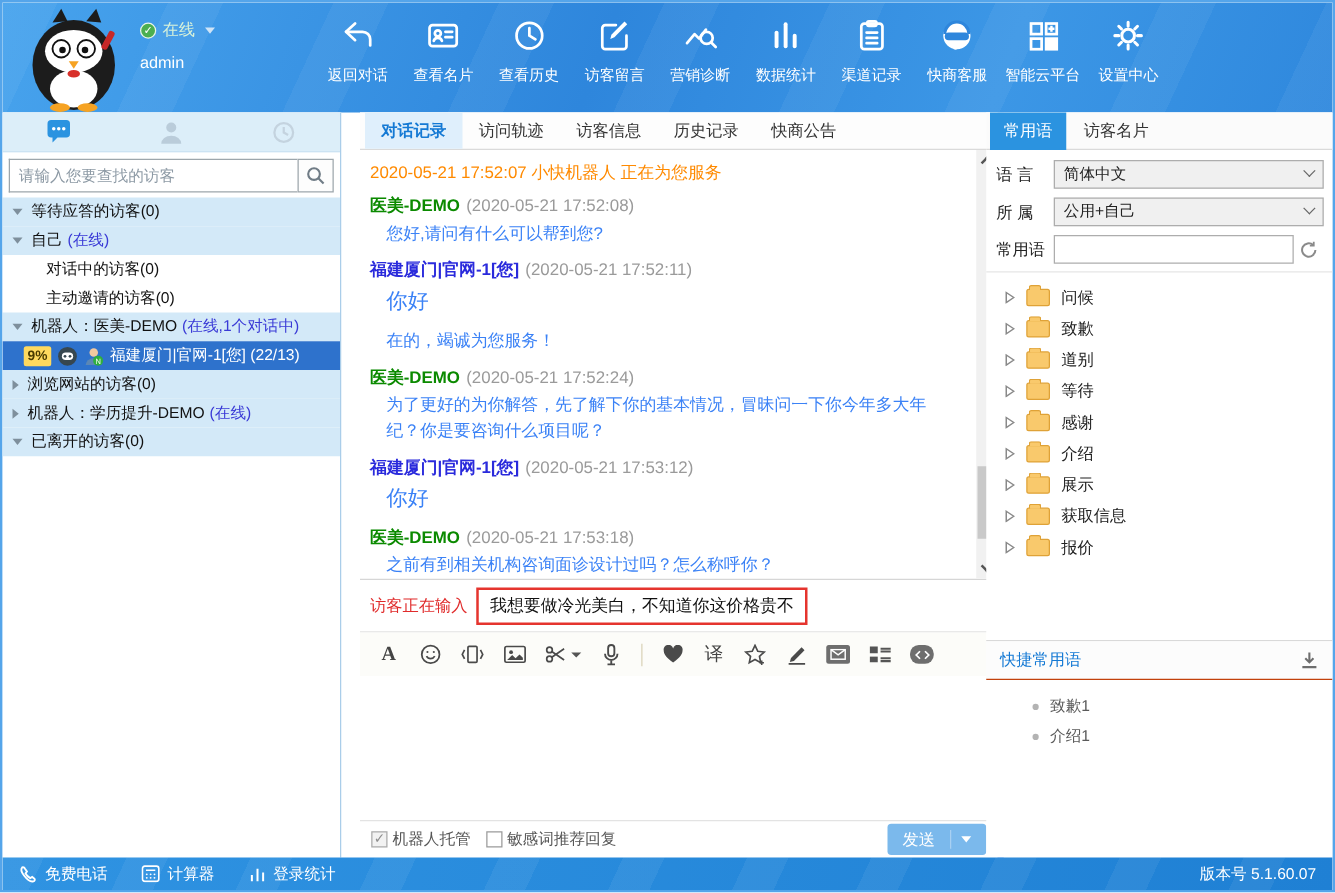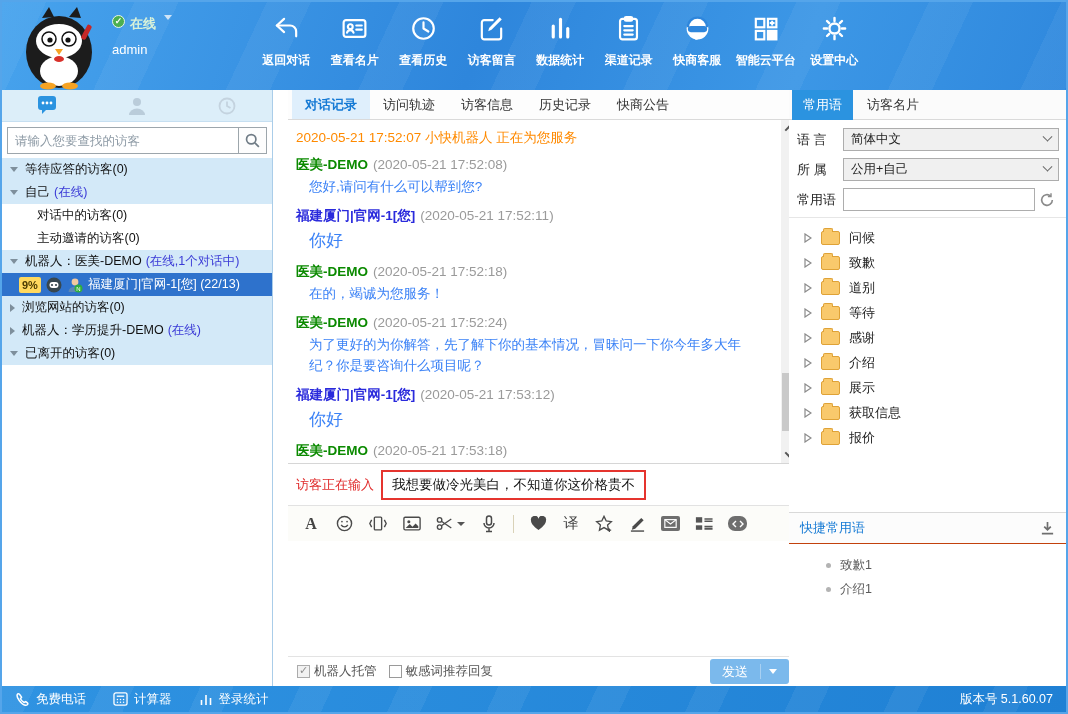--- a/index.html
+++ b/index.html
@@ -7,30 +7,30 @@
   .app { position:relative; width:1068px; height:714px; overflow:hidden; background:#fff;
          border:2px solid #55A5EA; }
 
   
   .header { position:absolute; top:0; left:0; right:0; height:88px;
     background:linear-gradient(110deg,#47A3ED 0%,#2E86DC 45%,#3C97E6 75%,#2F88DD 100%); }
   .header::after { content:""; position:absolute; inset:0;
     background:repeating-linear-gradient(115deg,rgba(255,255,255,0.05) 0 40px,rgba(255,255,255,0) 40px 120px); }
   .mascot { position:absolute; left:12px; top:2px; width:92px; height:86px; z-index:2; }
   .status-block { position:absolute; left:110px; top:13px; z-index:2; }
-  .status-line { display:flex; align-items:flex-start; gap:5px;font-weight:bold; }
+  .status-line { display:flex; align-items:center; gap:5px; }
   .status-dot { width:13px; height:13px; border-radius:50%; background:#4CAF50; border:1px solid #E8F5E9;
     color:#fff; font-size:9px; line-height:11px; text-align:center; }
   .status-dot::before { content:"✓"; }
   .status-text { color:#D9F2D9; font-size:13px; }
   .status-caret { width:0; height:0; border-left:4px solid transparent; border-right:4px solid transparent;
     border-top:5px solid #CFE4F7; margin-left:3px; }
   .username { color:#fff; font-size:13px; margin-top:9px; }
   .nav { position:absolute; left:250px; top:12px; display:flex; z-index:2; }
-  .nav-item { width:68.5px; display:flex; flex-direction:column; align-items:center; cursor:pointer;font-weight:bold; }
+  .nav-item { width:68.5px; display:flex; flex-direction:column; align-items:center; cursor:pointer; }
   .nav-item svg { width:29px; height:29px; margin-bottom:9px; }
   .nav-label { color:#fff; font-size:12px; white-space:nowrap; }
 
   
   .sidebar { position:absolute; top:88px; left:0; width:271px; bottom:26px; background:#fff;
     border-right:1px solid #AACDE9; }
   .side-tabs { height:32px; background:#DCEEF9; border-bottom:1px solid #C6DFF1; display:flex; }
   .side-tab { flex:1; display:flex; align-items:center; justify-content:center; cursor:pointer; }
   .search-row { display:flex; padding:5px 5px 4px 5px; background:#fff; }
   .search-input { flex:1; height:27px; border:1px solid #9DA6AC; border-right:none; padding:0 7px;
@@ -201,20 +201,28 @@
         <span class="nav-label">查看历史</span>
       </div>
       <div class="nav-item">
         <svg viewBox="0 0 24 24" fill="none" stroke="#fff" stroke-width="1.8" stroke-linecap="round" stroke-linejoin="round">
             <path d="M20 12 v7 a2 2 0 0 1 -2 2 H6 a2 2 0 0 1 -2 -2 V7 a2 2 0 0 1 2 -2 h7"></path>
             <path d="M12 13 L20.5 4.5 l-1.8 -1.8 L10 11.5 l-0.7 2.8 z" fill="#fff" stroke="none"></path>
           </svg>
         <span class="nav-label">访客留言</span>
       </div>
       <div class="nav-item">
+        <svg viewBox="0 0 24 24" fill="none" stroke="#fff" stroke-width="1.8" stroke-linecap="round" stroke-linejoin="round">
+            <path d="M3 17 L8 11 L11 14 L15.5 8"></path>
+            <circle cx="16" cy="13.5" r="4"></circle>
+            <path d="M19 16.5 L22 19.5"></path>
+          </svg>
+        <span class="nav-label">营销诊断</span>
+      </div>
+      <div class="nav-item">
         <svg viewBox="0 0 24 24" fill="none" stroke="#fff" stroke-width="2.6" stroke-linecap="round">
             <path d="M6 19 V10"></path>
             <path d="M12 19 V4.5"></path>
             <path d="M18 19 V12"></path>
           </svg>
         <span class="nav-label">数据统计</span>
       </div>
       <div class="nav-item">
         <svg viewBox="0 0 24 24" fill="none" stroke="#fff" stroke-width="1.8" stroke-linecap="round" stroke-linejoin="round">
             <rect x="5" y="4" width="14" height="17" rx="2"></rect>
@@ -361,21 +369,20 @@
         <div class="sys-msg">2020-05-21 17:52:07 小快机器人 正在为您服务</div>
         <div class="msg">
           <div class="msg-head"><span class="sender-agent">医美-DEMO</span><span class="msg-time">(2020-05-21 17:52:08)</span></div>
           <div class="msg-text">您好,请问有什么可以帮到您?</div>
         </div>
         <div class="msg">
           <div class="msg-head"><span class="sender-visitor">福建厦门|官网-1[您]</span><span class="msg-time">(2020-05-21 17:52:11)</span></div>
           <div class="msg-text big">你好</div>
         </div>
         <div class="msg">
-          <div class="msg-head"><span class="sender-agent">医美-DEMO</span><span class="msg-time">(2020-05-21 17:52:18)</span></div>
           <div class="msg-text">在的，竭诚为您服务！</div>
         </div>
         <div class="msg">
           <div class="msg-head"><span class="sender-agent">医美-DEMO</span><span class="msg-time">(2020-05-21 17:52:24)</span></div>
           <div class="msg-text">为了更好的为你解答，先了解下你的基本情况，冒昧问一下你今年多大年纪？你是要咨询什么项目呢？</div>
         </div>
         <div class="msg">
           <div class="msg-head"><span class="sender-visitor">福建厦门|官网-1[您]</span><span class="msg-time">(2020-05-21 17:53:12)</span></div>
           <div class="msg-text big">你好</div>
         </div>

